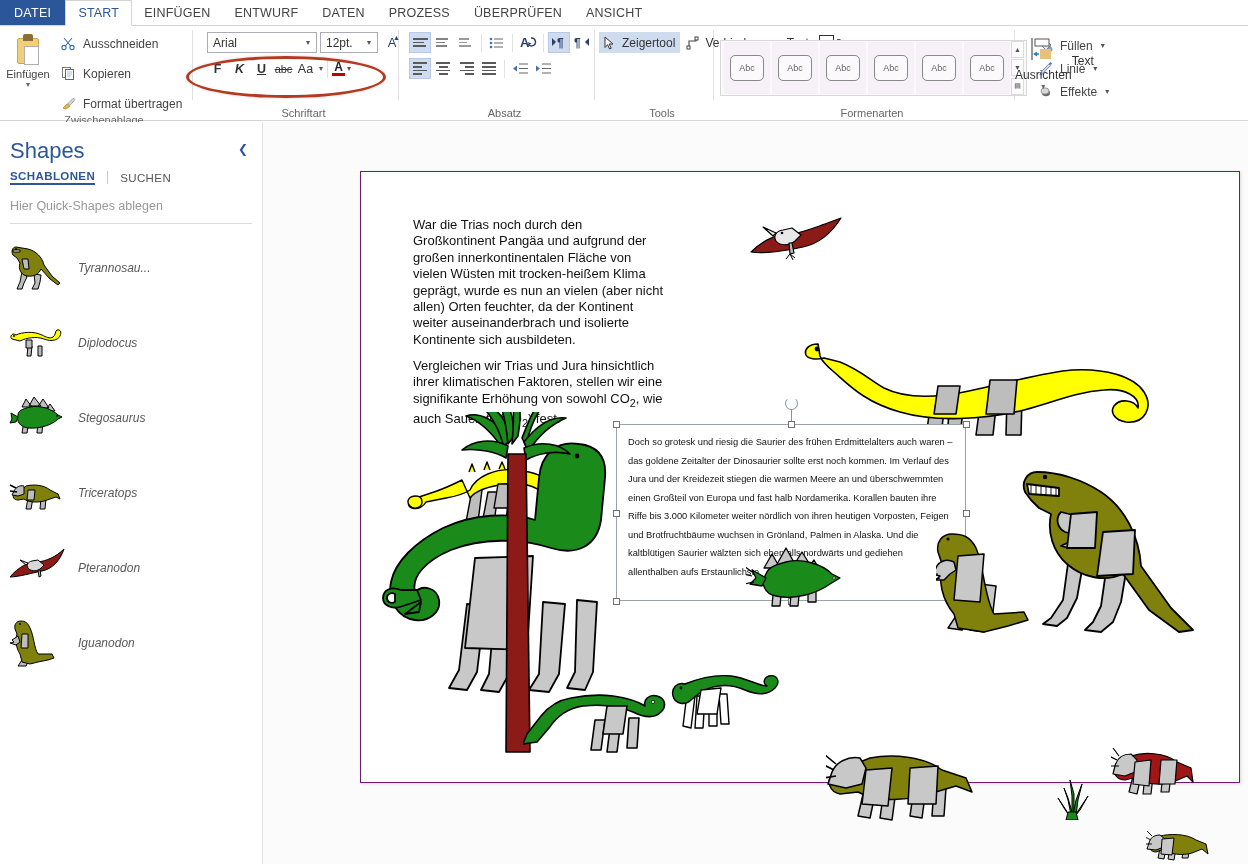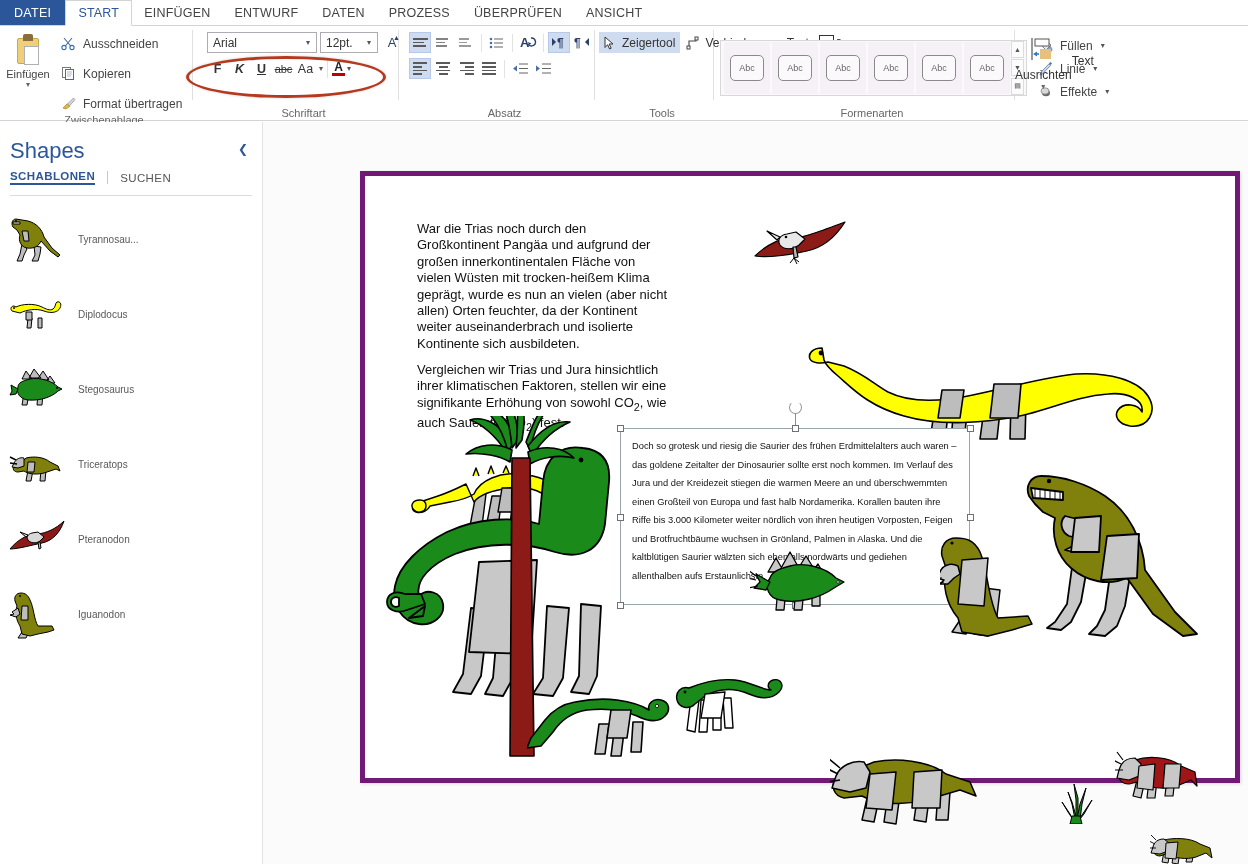--- a/index.html
+++ b/index.html
@@ -125,29 +125,29 @@
   .sp-tabdiv { width:1px; height:13px; background:#c8c8c8;}
   .sp-list { padding-top:16px; }
   .sp-row { height:23px; display:flex; align-items:center; padding-left:10px; font-size:12.5px; color:#333; }
   .sp-row.sel { background:#b8cbe8; font-weight:bold; color:#1c1c1c; }
   .sp-arrow { margin-left:10px; font-size:9px; color:#444;}
   .sp-quick { font-size:12.5px; color:#999; padding:14px 0 0 10px;}
   .sp-hr { height:1px; background:#dcdcdc; margin:10px 10px 0 10px;}
   .stencil-list { padding-top:6px; }
   .stencil-item { height:75px; display:flex; align-items:center; padding-left:6px; }
   .stencil-thumb { width:64px; height:58px; display:flex; align-items:center; justify-content:center; flex:0 0 64px;}
-  .stencil-label { font-size:10px; color:#595959; padding-left:8px;}
+  .stencil-label { font-size:12px; color:#595959; padding-left:8px;font-style:italic;}
 
   .panel-divider { position:absolute; left:262px; top:122px; bottom:0; width:1px; background:#e2e2e2;}
 
   
   .canvas-area { position:absolute; left:263px; top:122px; right:0; bottom:0; background:#fbfbfb; overflow:hidden;}
   .page {
     position:absolute; left:97px; top:49px; width:880px; height:612px; background:#fff;
-    border:5px solid #701a75; box-shadow:1px 1px 3px rgba(0,0,0,.14);
+    border:1px solid #701a75; box-shadow:1px 1px 3px rgba(0,0,0,.14);
   }
   .txt-block { position:absolute; font-size:13px; color:#111; line-height:16.4px;
     font-family:"Liberation Sans", sans-serif; white-space:pre-wrap;}
   .tb1 { left:52px; top:45px; width:255px; }
   .tb2 { left:52px; top:186px; width:255px; }
 
   
   .sel-shape { position:absolute; left:255px; top:252px; width:350px; height:177px;
     border:1px solid #9aa2aa; background:#fff; }
   .sel-text { padding:8px 11px 0 11px; font-size:9.3px; color:#111; line-height:18.5px; text-align:left;}
@@ -544,20 +544,21 @@
 <div class="shapes-panel">
   <div class="sp-title">Shapes</div>
   <div class="sp-collapse">❮</div>
   <div class="sp-tabs">
     <span class="sp-tab active">SCHABLONEN</span>
     <span class="sp-tabdiv"></span>
     <span class="sp-tab inactive">SUCHEN</span>
   </div>
 
 
+  <div class="sp-quick">Hier Quick-Shapes ablegen</div>
   <div class="sp-hr"></div>
 
   <div class="stencil-list">
 
     <div class="stencil-item">
       <div class="stencil-thumb">
         <svg width="60" height="54" viewBox="0 0 60 54">
           <g stroke="#000" stroke-width="1" stroke-linejoin="round">
             <path d="M14 31 L12 41 L9 48 L14 48 L16 42 L19 36 Z" fill="#bdbdbd"></path>
             <path d="M26 33 L27 42 L24 48 L30 48 L32 41 L33 34 Z" fill="#bdbdbd"></path>

